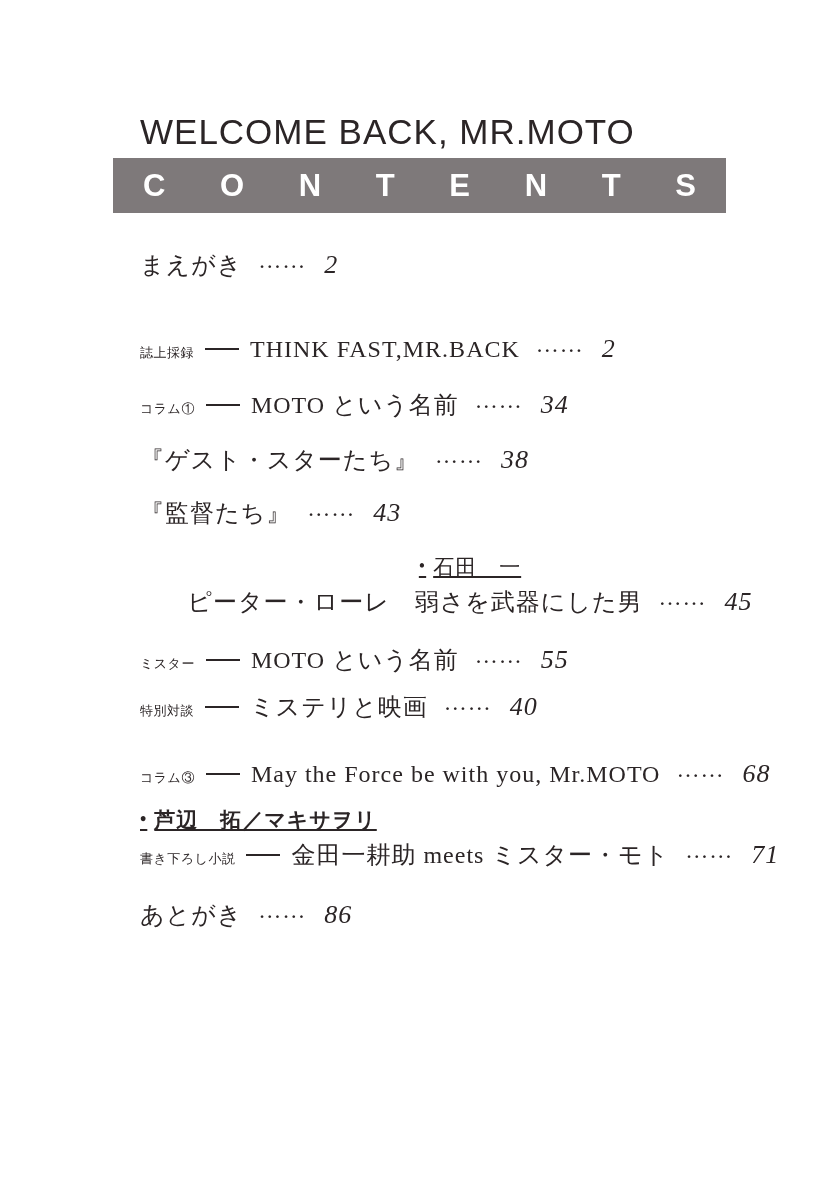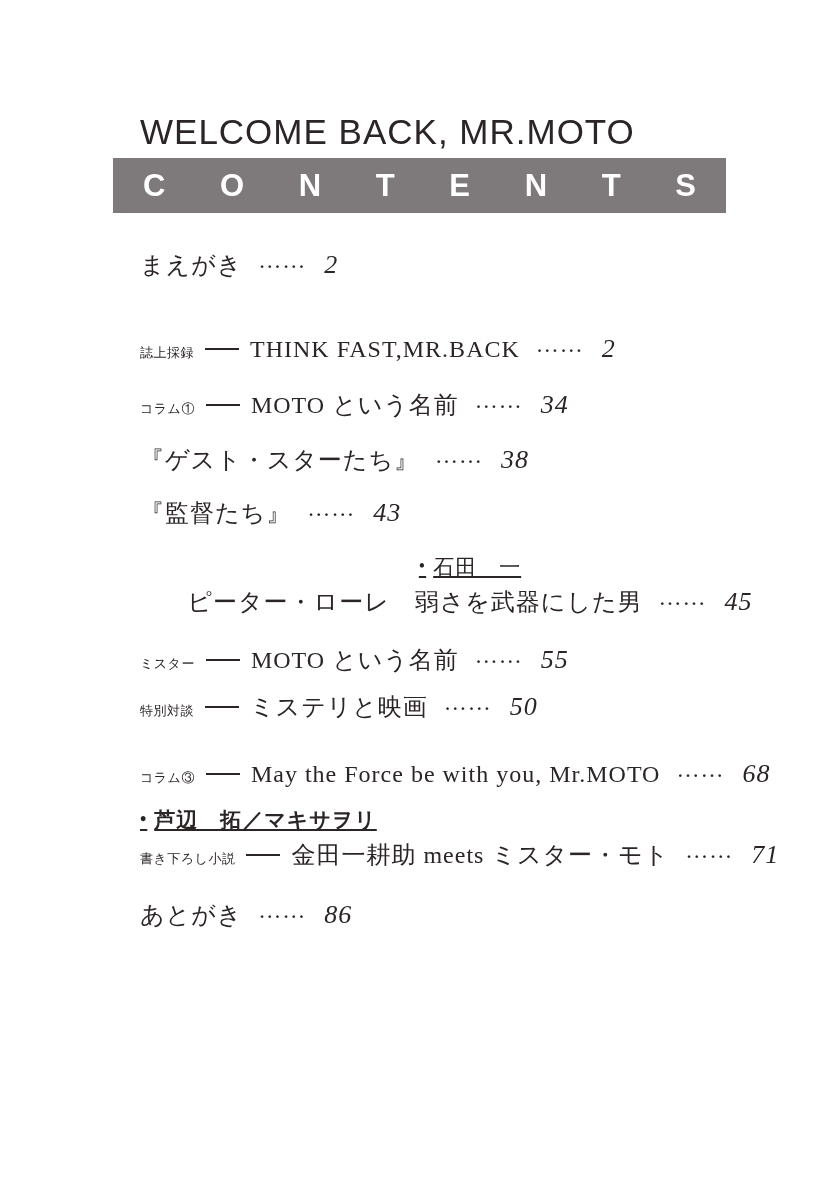--- a/index.html
+++ b/index.html
@@ -95,21 +95,21 @@
       <div class="title-line"><span class="section-title">『監督たち』</span><span class="dots">……</span><span class="pagenum">43</span></div>
     </div>
     <div class="toc-row">
       <div class="author-line"><span class="bullet">•</span><span class="author">石田　一</span></div>
       <div class="title-line"><span class="section-title">ピーター・ローレ　弱さを武器にした男</span><span class="dots">……</span><span class="pagenum">45</span></div>
     </div>
     <div class="toc-row">
       <div class="title-line"><span class="section-label">ミスター</span><span class="dash"></span><span class="section-title">MOTO という名前</span><span class="dots">……</span><span class="pagenum">55</span></div>
     </div>
     <div class="toc-row">
-      <div class="title-line"><span class="section-label">特別対談</span><span class="dash"></span><span class="section-title">ミステリと映画</span><span class="dots">……</span><span class="pagenum">50</span></div>
+      <div class="title-line"><span class="section-label">特別対談</span><span class="dash"></span><span class="section-title">ミステリと映画</span><span class="dots">……</span><span class="pagenum">40</span></div>
     </div>
     <div class="toc-row">
       <div class="title-line"><span class="section-label">コラム③</span><span class="dash"></span><span class="section-title">May the Force be with you, Mr.MOTO</span><span class="dots">……</span><span class="pagenum">68</span></div>
     </div>
     <div class="toc-row">
       <div class="author-line bold"><span class="bullet">•</span><span class="author">芦辺　拓／マキサヲリ</span></div>
       <div class="title-line"><span class="section-label">書き下ろし小説</span><span class="dash"></span><span class="section-title">金田一耕助 meets ミスター・モト</span><span class="dots">……</span><span class="pagenum">71</span></div>
     </div>
     <div class="toc-row">
       <div class="title-line"><span class="section-title">あとがき</span><span class="dots">……</span><span class="pagenum">86</span></div>

